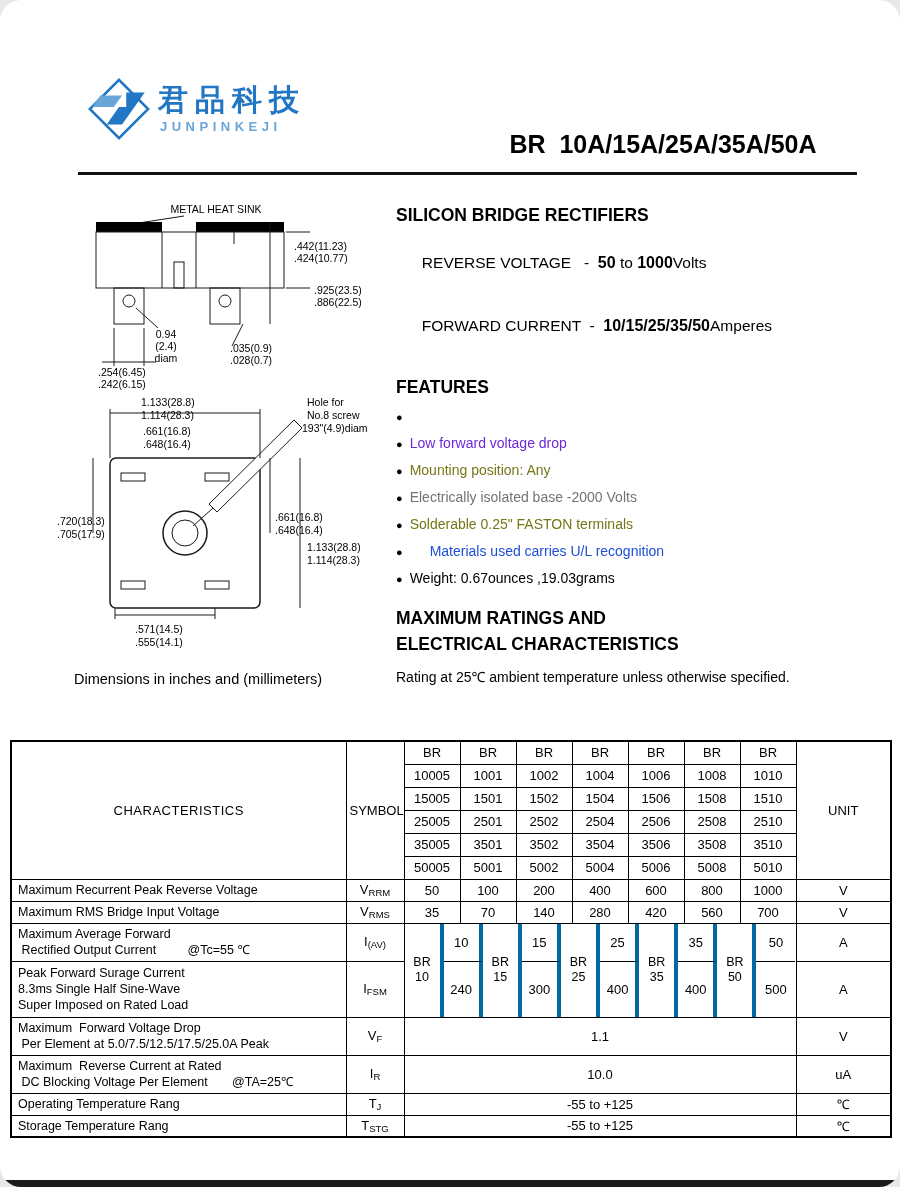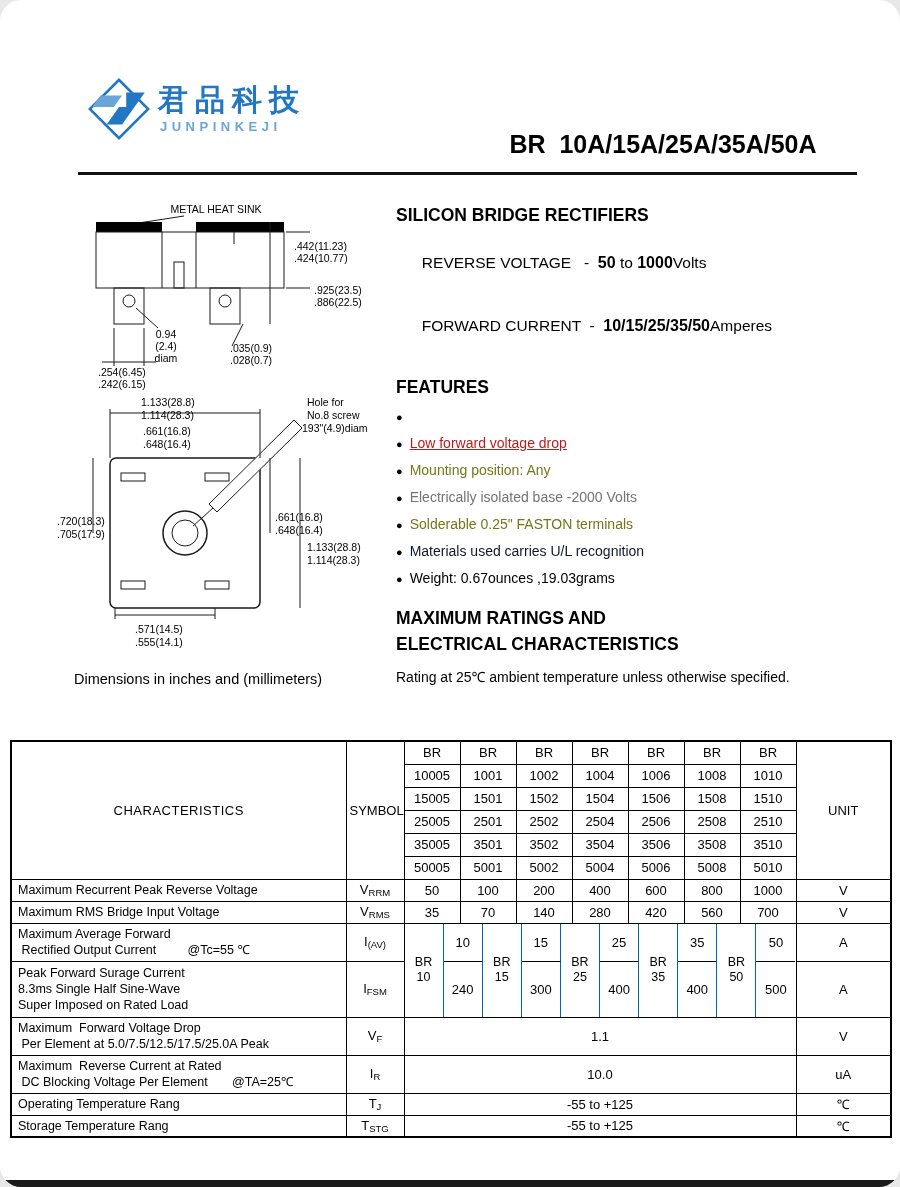--- a/index.html
+++ b/index.html
@@ -48,21 +48,21 @@
   .sym-hdr{font-size:12px;}
   .unit-hdr{font-size:13px;}
   td.lbl{text-align:left; padding:2px 4px 2px 6px; font-size:12.5px; line-height:1.3;
       white-space:pre-wrap;}
   td.sym{font-size:13px;}
   td.sym sub{font-size:9.5px; vertical-align:-2px;}
   td.cblock{padding:0; position:relative;}
   .cgrid{position:absolute; inset:0; display:grid;
       grid-template-columns:repeat(10,1fr); grid-template-rows:38px 1fr;}
   .cg{display:flex; align-items:center; justify-content:center; font-size:13px;}
-  .cg.brd{border-right:1px solid #0369a1;}
+  .cg.brd{border-right:4px solid #0369a1;}
   .cg.bbd{border-bottom:1px solid #000;}
   .cg.lbl2{white-space:pre-line; text-align:center; line-height:1.2; font-size:12.5px;}
   .bottom-bar{position:absolute; left:0; top:1180px; width:900px; height:7px; background:#1b1b1b;}
 </style>
 </head>
 <body>
 
 <div class="page">
 
   <svg class="logo-mark" width="70" height="70" viewBox="0 0 68 68">
@@ -165,37 +165,37 @@
       <span>FORWARD CURRENT  -  </span><b>10/15/25/35/50</b><span>Amperes</span>
     </div>
 
     <div class="features-heading">FEATURES</div>
     <ul class="features-list">
       <li>
           <span class="dot">●</span>
         </li>
       <li>
           <span class="dot">●</span>
-          <span style="color: #b91c1c; text-decoration: underline;">Low forward voltage drop</span>
+          <span style="color: #6d28d9;">Low forward voltage drop</span>
         </li>
       <li>
           <span class="dot">●</span>
           <span style="color: rgb(118, 118, 23);">Mounting position: Any</span>
         </li>
       <li>
           <span class="dot">●</span>
           <span style="color: #737373;">Electrically  isolated  base -2000 Volts</span>
         </li>
       <li>
           <span class="dot">●</span>
           <span style="color: rgb(118, 118, 23);">Solderable 0.25" FASTON terminals</span>
         </li>
       <li>
           <span class="dot">●</span>
-          <span style="color: #0f172a;">Materials used carries U/L recognition</span>
+          <span style="color: #1d4ed8; margin-left: 20px;">Materials used carries U/L recognition</span>
         </li>
       <li>
           <span class="dot">●</span>
           <span style="color: rgb(0, 0, 0);">Weight: 0.67ounces ,19.03grams</span>
         </li>
     </ul>
 
     <div class="ratings-heading">
       <div>MAXIMUM RATINGS AND</div>
       <div>ELECTRICAL CHARACTERISTICS</div>

